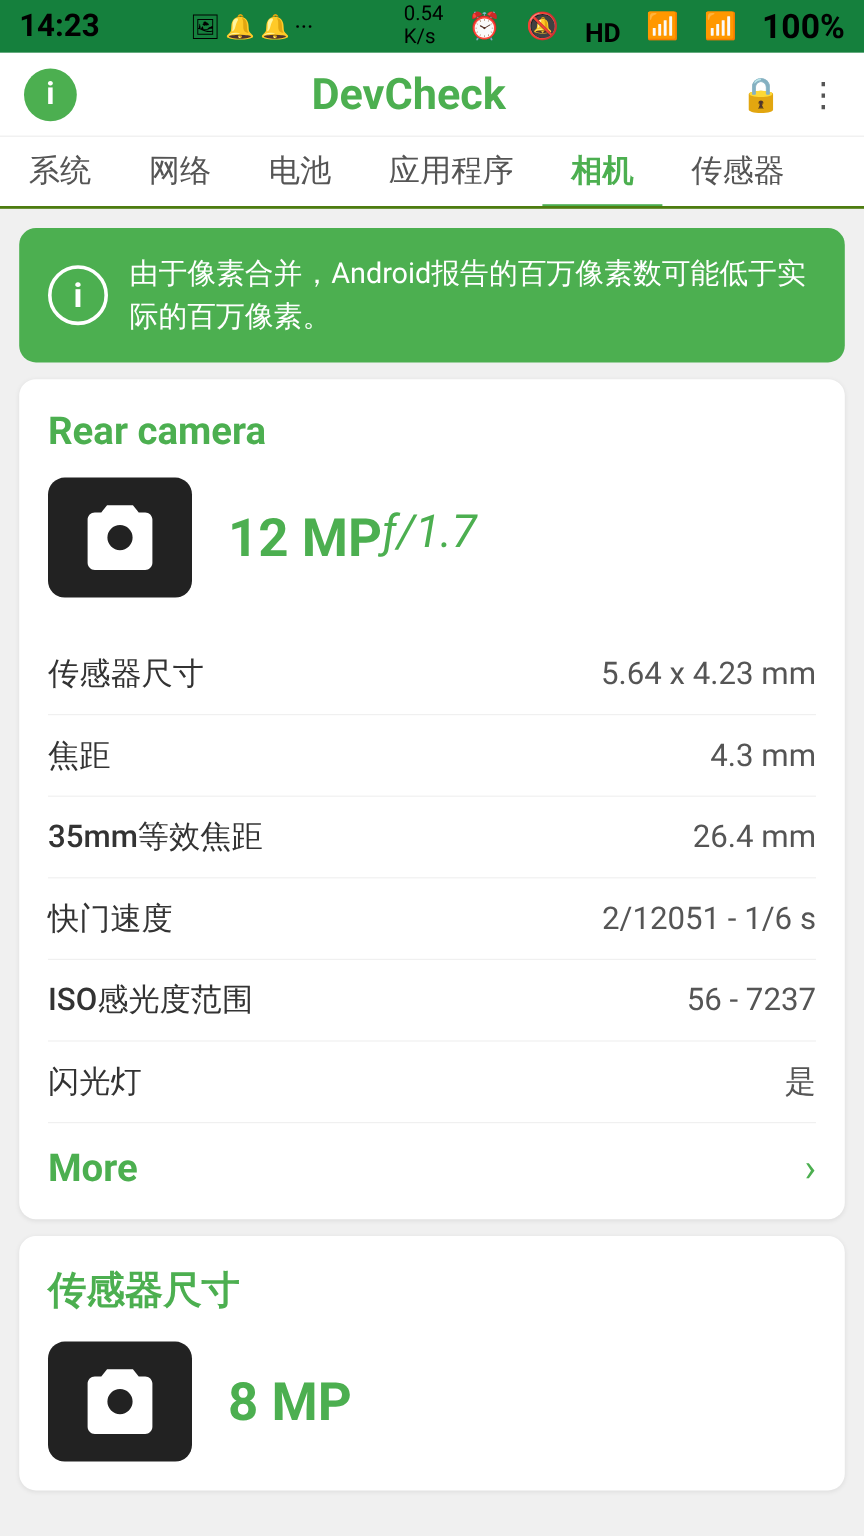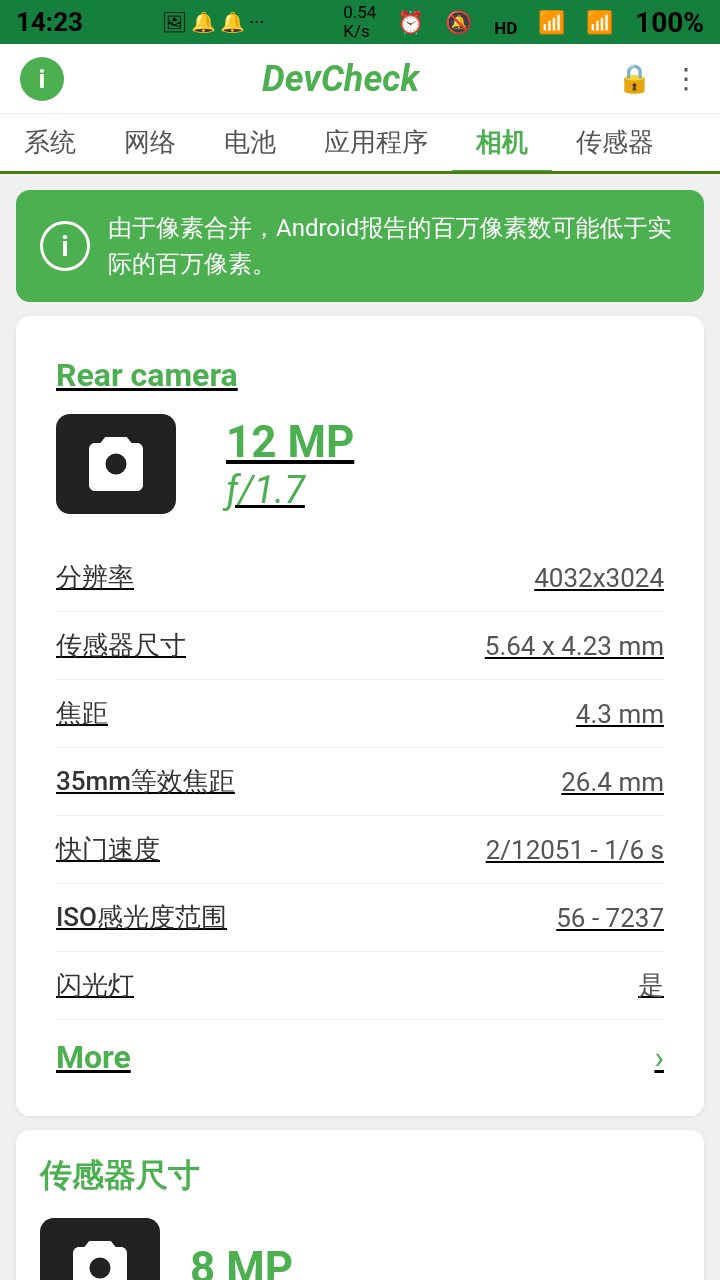--- a/index.html
+++ b/index.html
@@ -61,21 +61,20 @@
       align-items: center;
       justify-content: center;
       color: #fff;
       font-size: 26px;
       font-weight: bold;
     }
     .top-bar-title {
       font-size: 36px;
       font-weight: bold;
       color: #4caf50;
-      font-style: italic;
     }
     .top-bar-right {
       display: flex;
       align-items: center;
       gap: 20px;
     }
     .icon-lock, .icon-more {
       font-size: 28px;
       color: #555;
       cursor: pointer;
@@ -150,23 +149,22 @@
     }
     .info-banner-text {
       font-size: 24px;
       line-height: 1.5;
     }
 
     
     .card {
       background: #fff;
       border-radius: 14px;
-      padding: 40px;
+      padding: 24px;
       box-shadow: 0 1px 4px rgba(0,0,0,0.08);
-      text-decoration: underline;
     }
     .card-title {
       font-size: 32px;
       font-weight: bold;
       color: #4caf50;
       margin-bottom: 20px;
     }
 
     
     .camera-header {
@@ -184,22 +182,21 @@
       align-items: center;
       justify-content: center;
     }
     .camera-icon-box svg {
       width: 72px;
       height: 72px;
       fill: #fff;
     }
     .camera-specs {
       display: flex;
-      flex-direction: column;
-      margin-left: 20px;
+      flex-direction: row;
     }
     .camera-mp {
       font-size: 44px;
       font-weight: bold;
       color: #4caf50;
     }
     .camera-aperture {
       font-size: 38px;
       color: #4caf50;
       font-style: italic;
@@ -285,21 +282,21 @@
   <div class="status-icons">
     <span>🖼</span>
     <span>🔔</span>
     <span>🔔</span>
     <span>···</span>
   </div>
   <div class="status-right">
     <span style="font-size:17px;line-height:1.1;">0.54<br>K/s</span>
     <span>⏰</span>
     <span>🔕</span>
-    <span style="font-size:17px;font-weight:bold;margin-top:12px;">HD</span>
+    <span style="font-size:22px;font-weight:bold;margin-top:12px;">HD</span>
     <span>📶</span>
     <span>📶</span>
     <span style="font-size:28px;font-weight:bold;">100%</span>
   </div>
 </div>
 
 <div class="top-bar">
   <div class="top-bar-left">
     <div class="info-icon">i</div>
   </div>
@@ -334,24 +331,20 @@
         <svg viewBox="0 0 24 24">
           <path d="M12 15.5A3.5 3.5 0 0 1 8.5 12 3.5 3.5 0 0 1 12 8.5a3.5 3.5 0 0 1 3.5 3.5 3.5 3.5 0 0 1-3.5 3.5m7-10.5h-1.8L15.59 3H8.41L6.8 5H5C3.9 5 3 5.9 3 7v12c0 1.1.9 2 2 2h14c1.1 0 2-.9 2-2V7c0-1.1-.9-2-2-2z"></path>
         </svg>
       </div>
       <div class="camera-specs">
         <span class="camera-mp">12 MP</span>
         <span class="camera-aperture">ƒ/1.7</span>
       </div>
     </div>
 
-    <div class="spec-row">
-      <span class="spec-label">分辨率</span>
-      <span class="spec-value">4032x3024</span>
-    </div>
     <div class="spec-row">
       <span class="spec-label">传感器尺寸</span>
       <span class="spec-value">5.64 x 4.23 mm</span>
     </div>
     <div class="spec-row">
       <span class="spec-label">焦距</span>
       <span class="spec-value">4.3 mm</span>
     </div>
     <div class="spec-row">
       <span class="spec-label">35mm等效焦距</span>

